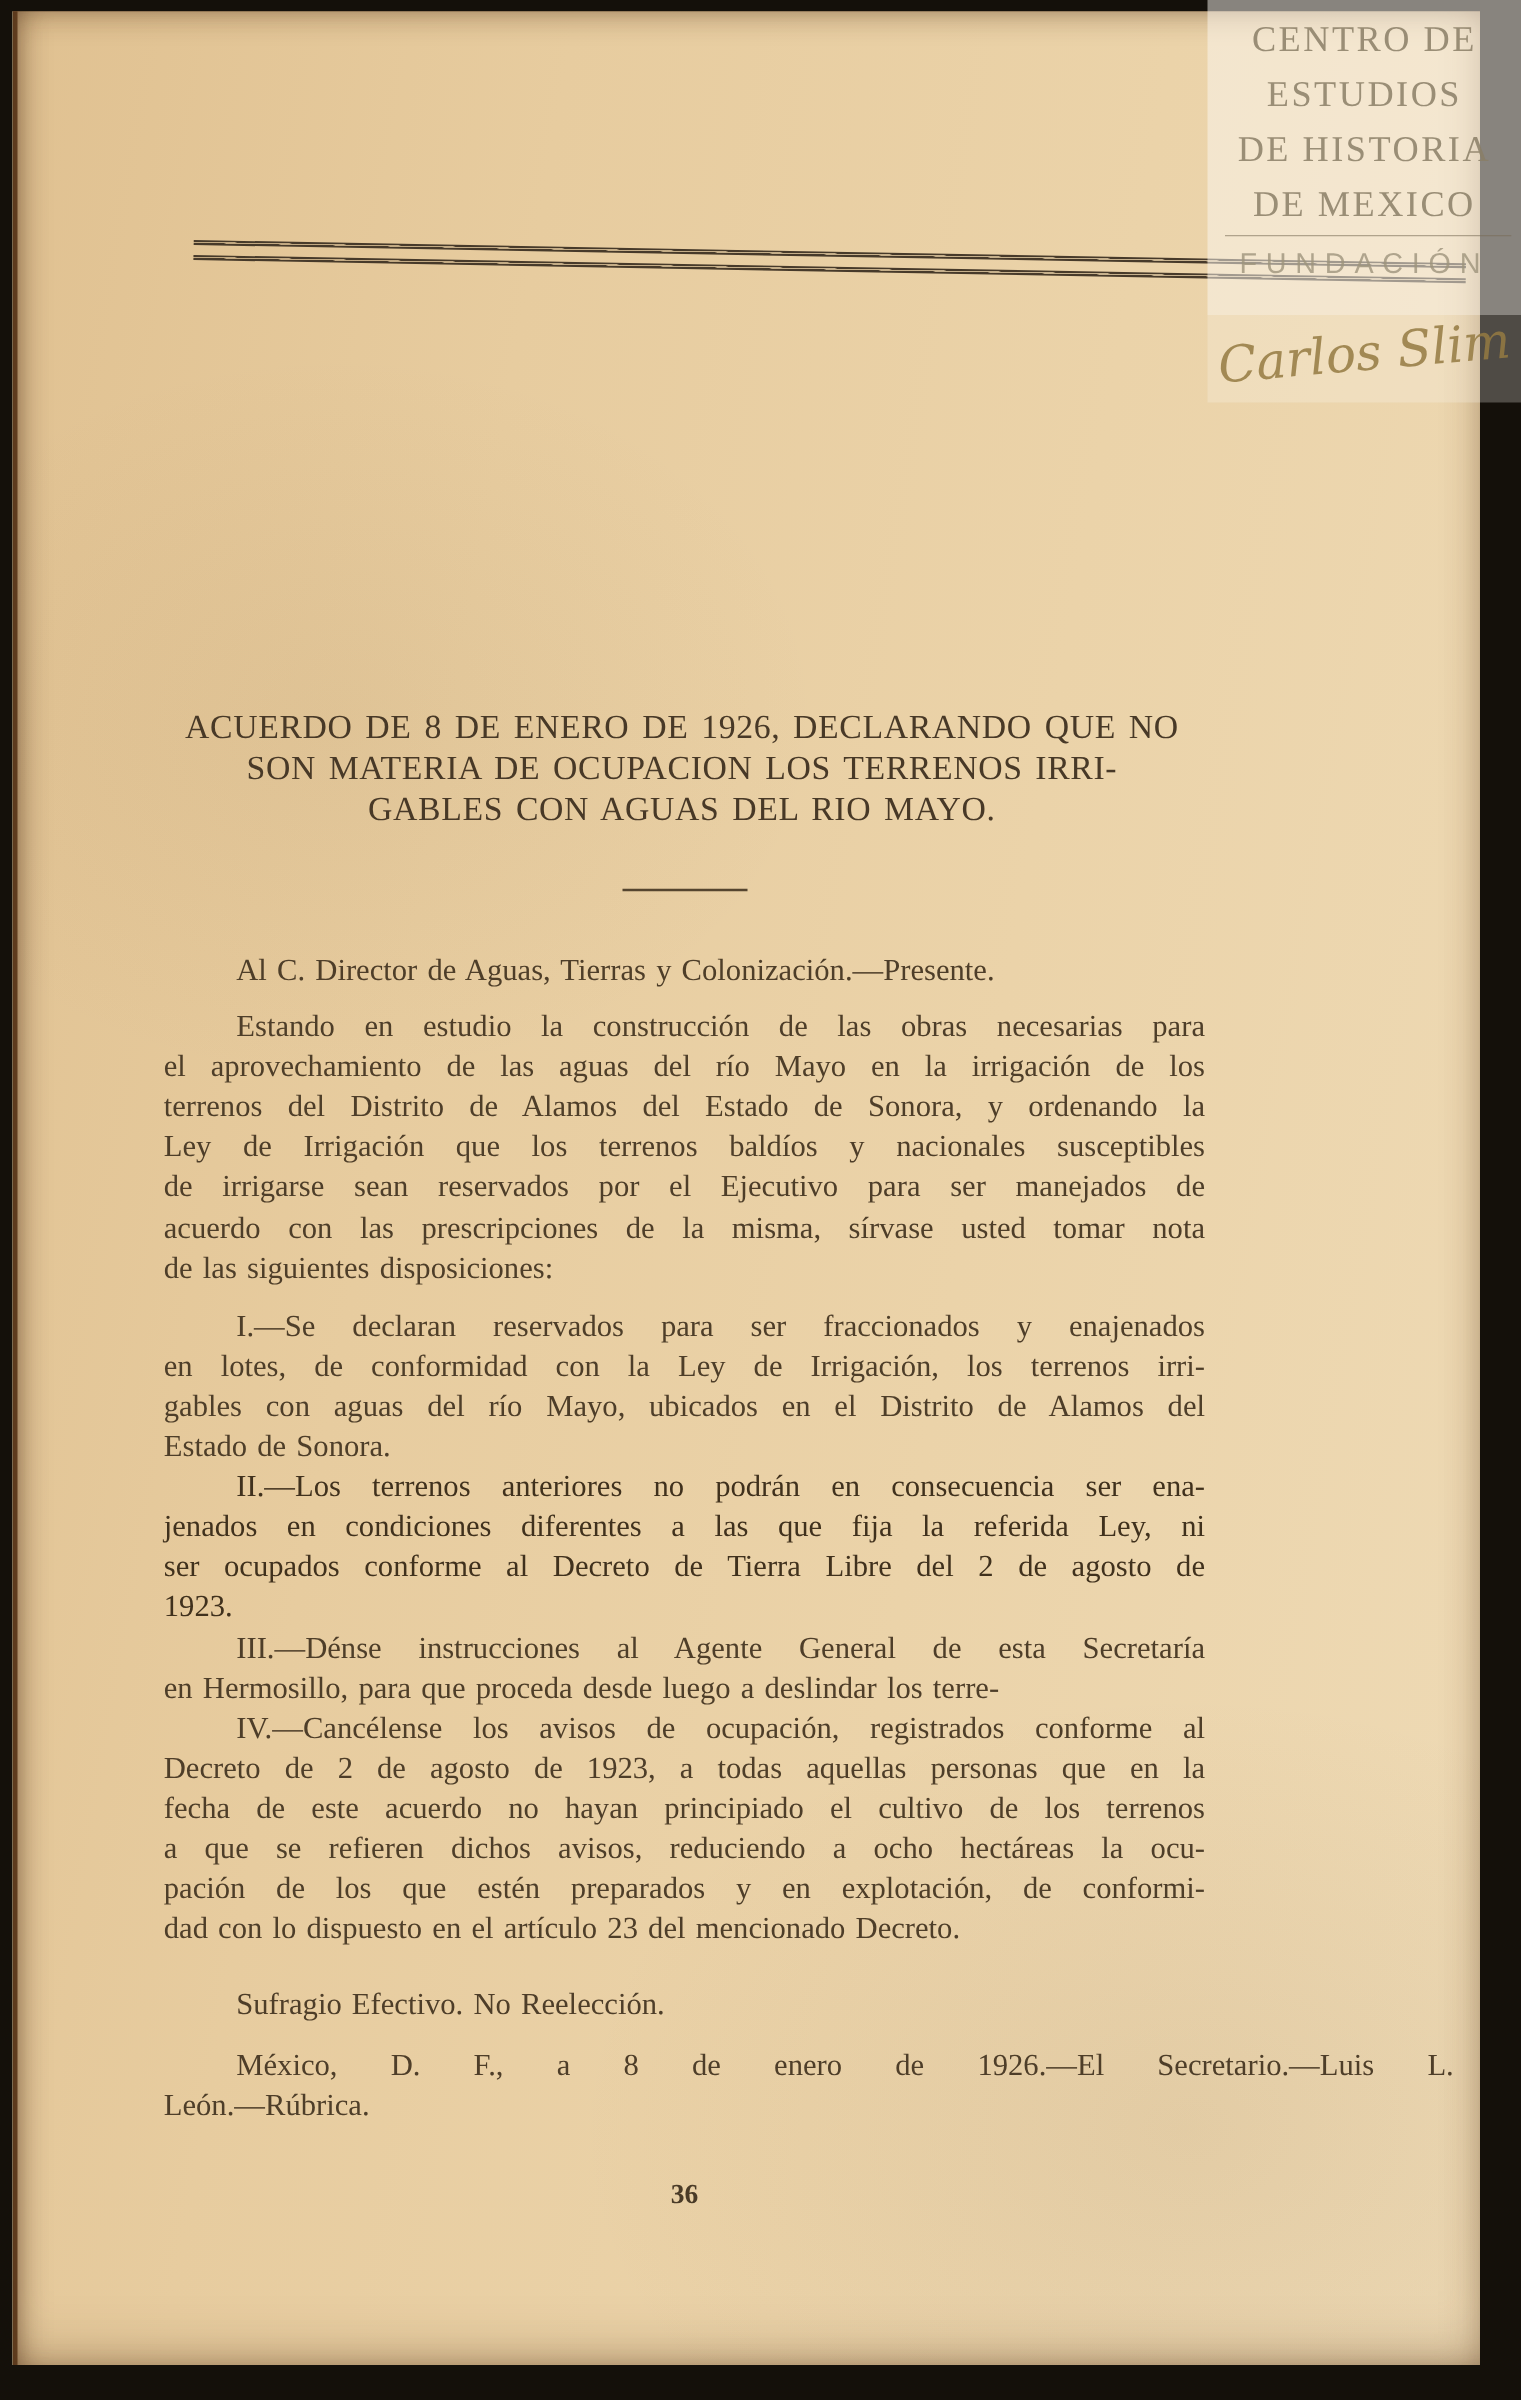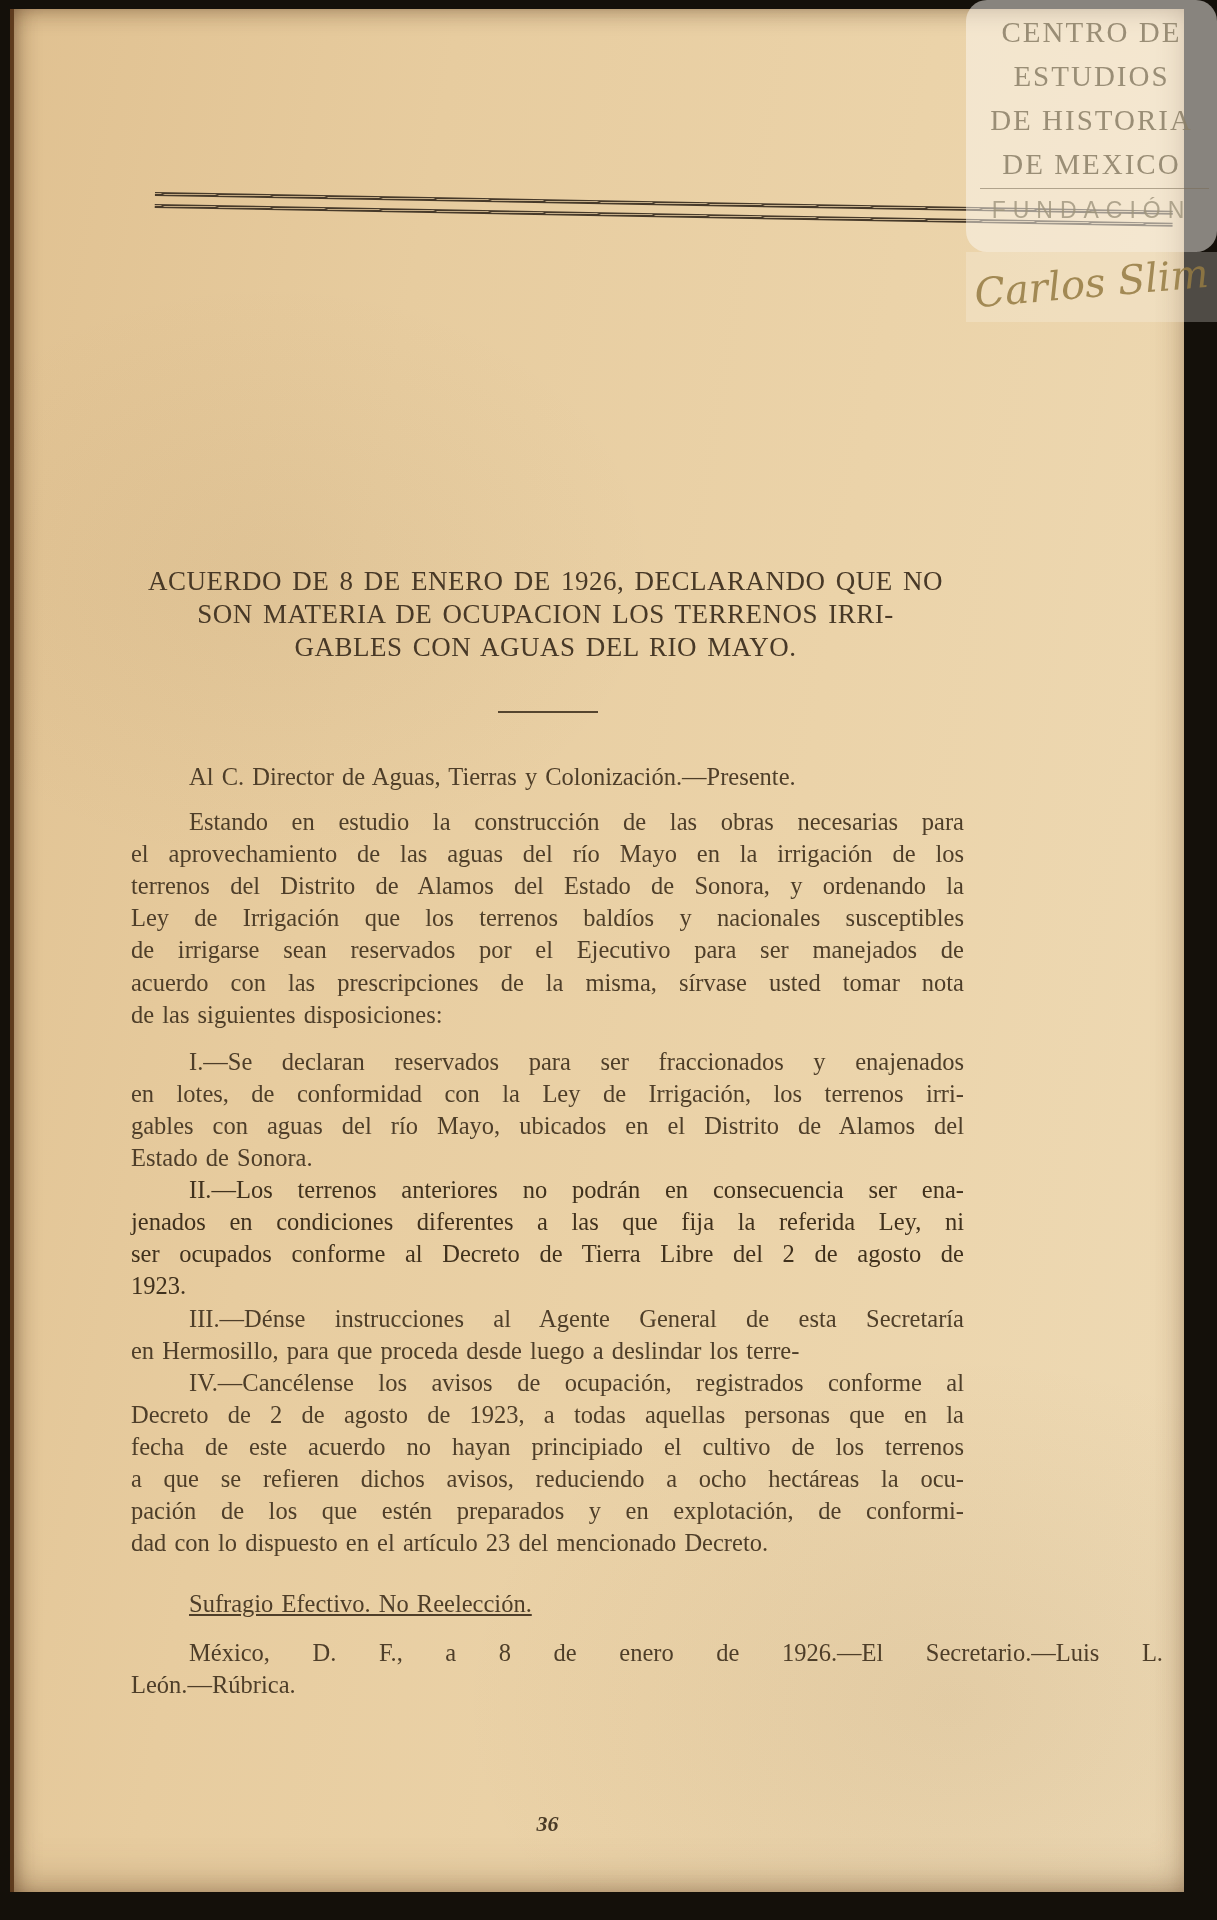--- a/index.html
+++ b/index.html
@@ -18,21 +18,21 @@
       inset 0 -26px 46px -22px rgba(95,60,30,.35),
       inset 0 14px 26px -14px rgba(70,40,15,.30);}
   
   .rule-wrap{position:absolute;left:145px;top:183px;width:1018px;
     transform:rotate(1.05deg);transform-origin:0 0;}
   .rule{height:4px;width:100%;
     background:linear-gradient(to bottom,#473a2a 0 34%,rgba(71,58,42,.22) 35% 58%,#473a2a 59% 100%);}
   .rule + .rule{margin-top:8px;}
   
   .wm{position:absolute;left:966px;top:0;width:251px;height:252px;
-    background:rgba(251,248,241,.50);text-align:center;z-index:5;border-radius:21px;}
+    background:rgba(251,248,241,.50);text-align:center;z-index:5;}
   .wm-lines{padding-top:10px;font-family:"Liberation Serif",serif;
     font-size:29px;line-height:44px;letter-spacing:2px;color:rgba(138,126,102,.85);}
   .wm-divider{margin:2px 8px 0 14px;height:0;border-top:1px solid rgba(120,108,86,.55);}
   .wm-foundation{margin-top:8px;font-family:"Liberation Sans",sans-serif;
     font-size:23px;letter-spacing:7px;color:rgba(158,148,124,.8);text-align:center;}
   .wm-sig-band{position:absolute;left:966px;top:252px;width:251px;height:70px;
     background:rgba(251,248,241,.26);z-index:5;}
   .wm-signature{margin-top:8px;text-align:center;font-family:"DejaVu Serif",serif;
     font-style:italic;font-size:40px;color:rgba(148,122,66,.85);
     transform:rotate(-5deg);}
@@ -43,23 +43,23 @@
   .title-hr{position:absolute;left:488px;top:702px;width:100px;height:2px;background:#55452f;}
   .body-block{position:absolute;left:121px;top:752px;width:833px;z-index:2;
     font-size:24.5px;line-height:32.1px;color:#4e3e29;word-spacing:2px;}
   .salutation{text-indent:58px;margin-bottom:13px;}
   .para div{text-align:justify;text-align-last:justify;text-justify:inter-word;}
   .para div:first-child{text-indent:58px;}
   .para div:last-child{text-align-last:left;}
   .para.bold{font-weight:normal;color:#40311d;}
   .para.gap{margin-bottom:15px;}
   .para.wide{width:1032px;}
-  .closing{text-indent:58px;margin-top:29px;margin-bottom:17px;text-decoration:underline;}
-  .page-number{position:absolute;left:121px;top:1802px;width:833px;text-align:center;
-    font-size:22px;font-weight:bold;color:#4a3b27;z-index:2;font-style:italic;}
+  .closing{text-indent:58px;margin-top:29px;margin-bottom:17px;}
+  .page-number{position:absolute;left:121px;top:1733px;width:833px;text-align:center;
+    font-size:22px;font-weight:bold;color:#4a3b27;z-index:2;}
 </style>
 </head>
 <body>
 
 <div class="screen">
 
   <div class="paper">
 
     <div class="rule-wrap">
       <div class="rule"></div>

